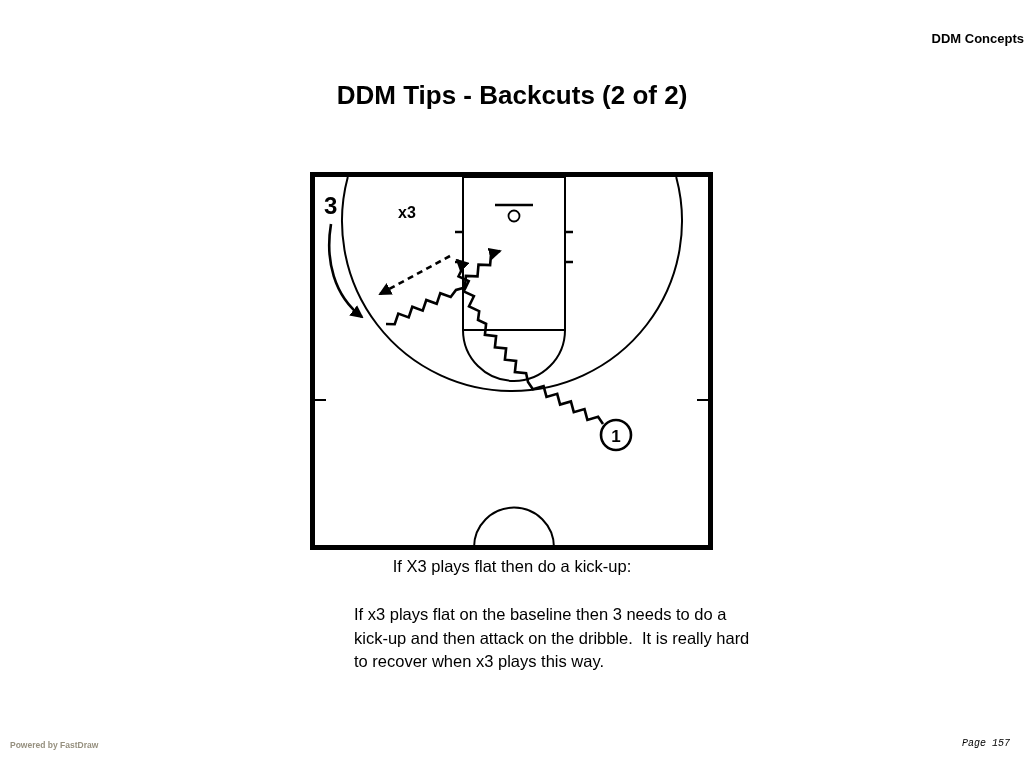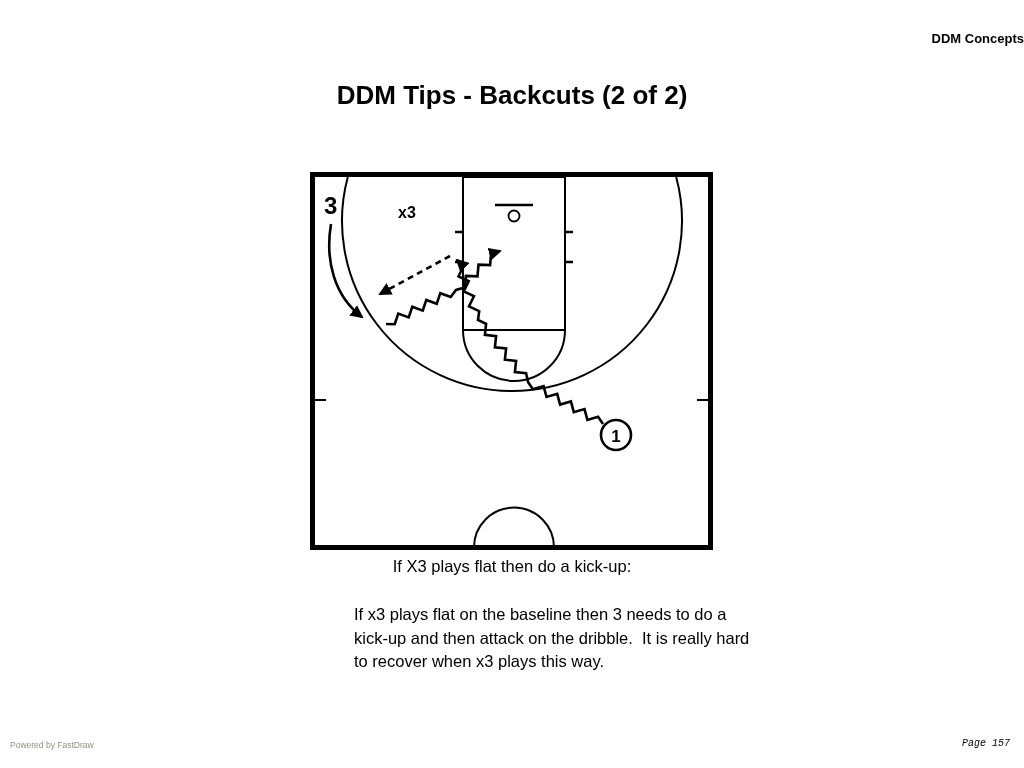--- a/index.html
+++ b/index.html
@@ -27,21 +27,21 @@
     position: absolute; left: 311px; top: 557px; width: 402px;
     font-size: 16.5px;
     text-align: center;
   }
   .body-text {
     position: absolute; left: 311px; top: 603px; width: 398px;
     font-size: 16.5px; line-height: 23.5px; white-space: pre-wrap; margin-left: 43px;
   }
   .footer-left {
     position: absolute; left: 10px; top: 740px;
-    font-size: 8.5px; font-weight: normal; color: #96907f;
+    font-size: 8.5px; font-weight: bold; color: #96907f;
   }
   .footer-right {
     position: absolute; right: 14px; top: 738px;
     font-size: 10px; font-style: italic; font-family: Liberation Mono, monospace;
   }
 </style>
 </head>
 <body>
 
 <div class="doc-header">DDM Concepts</div>

